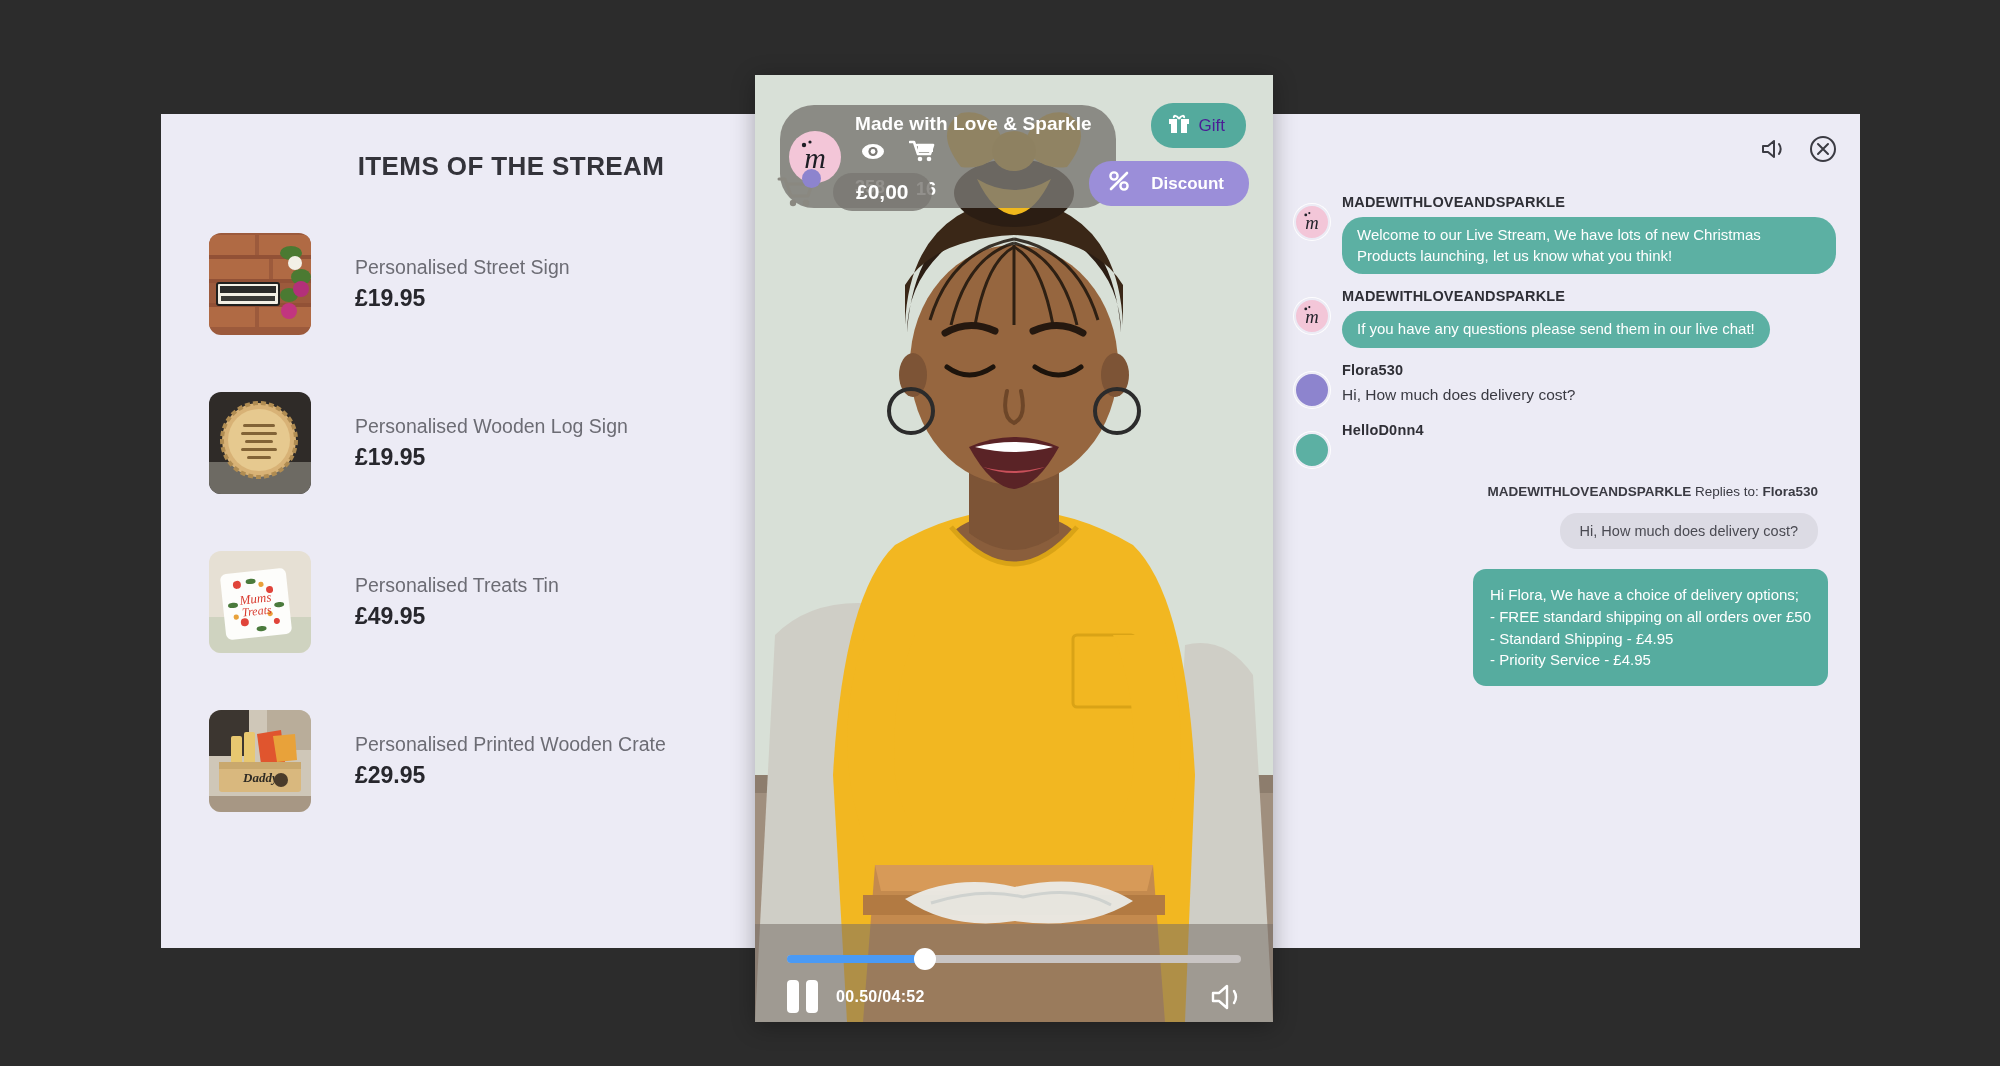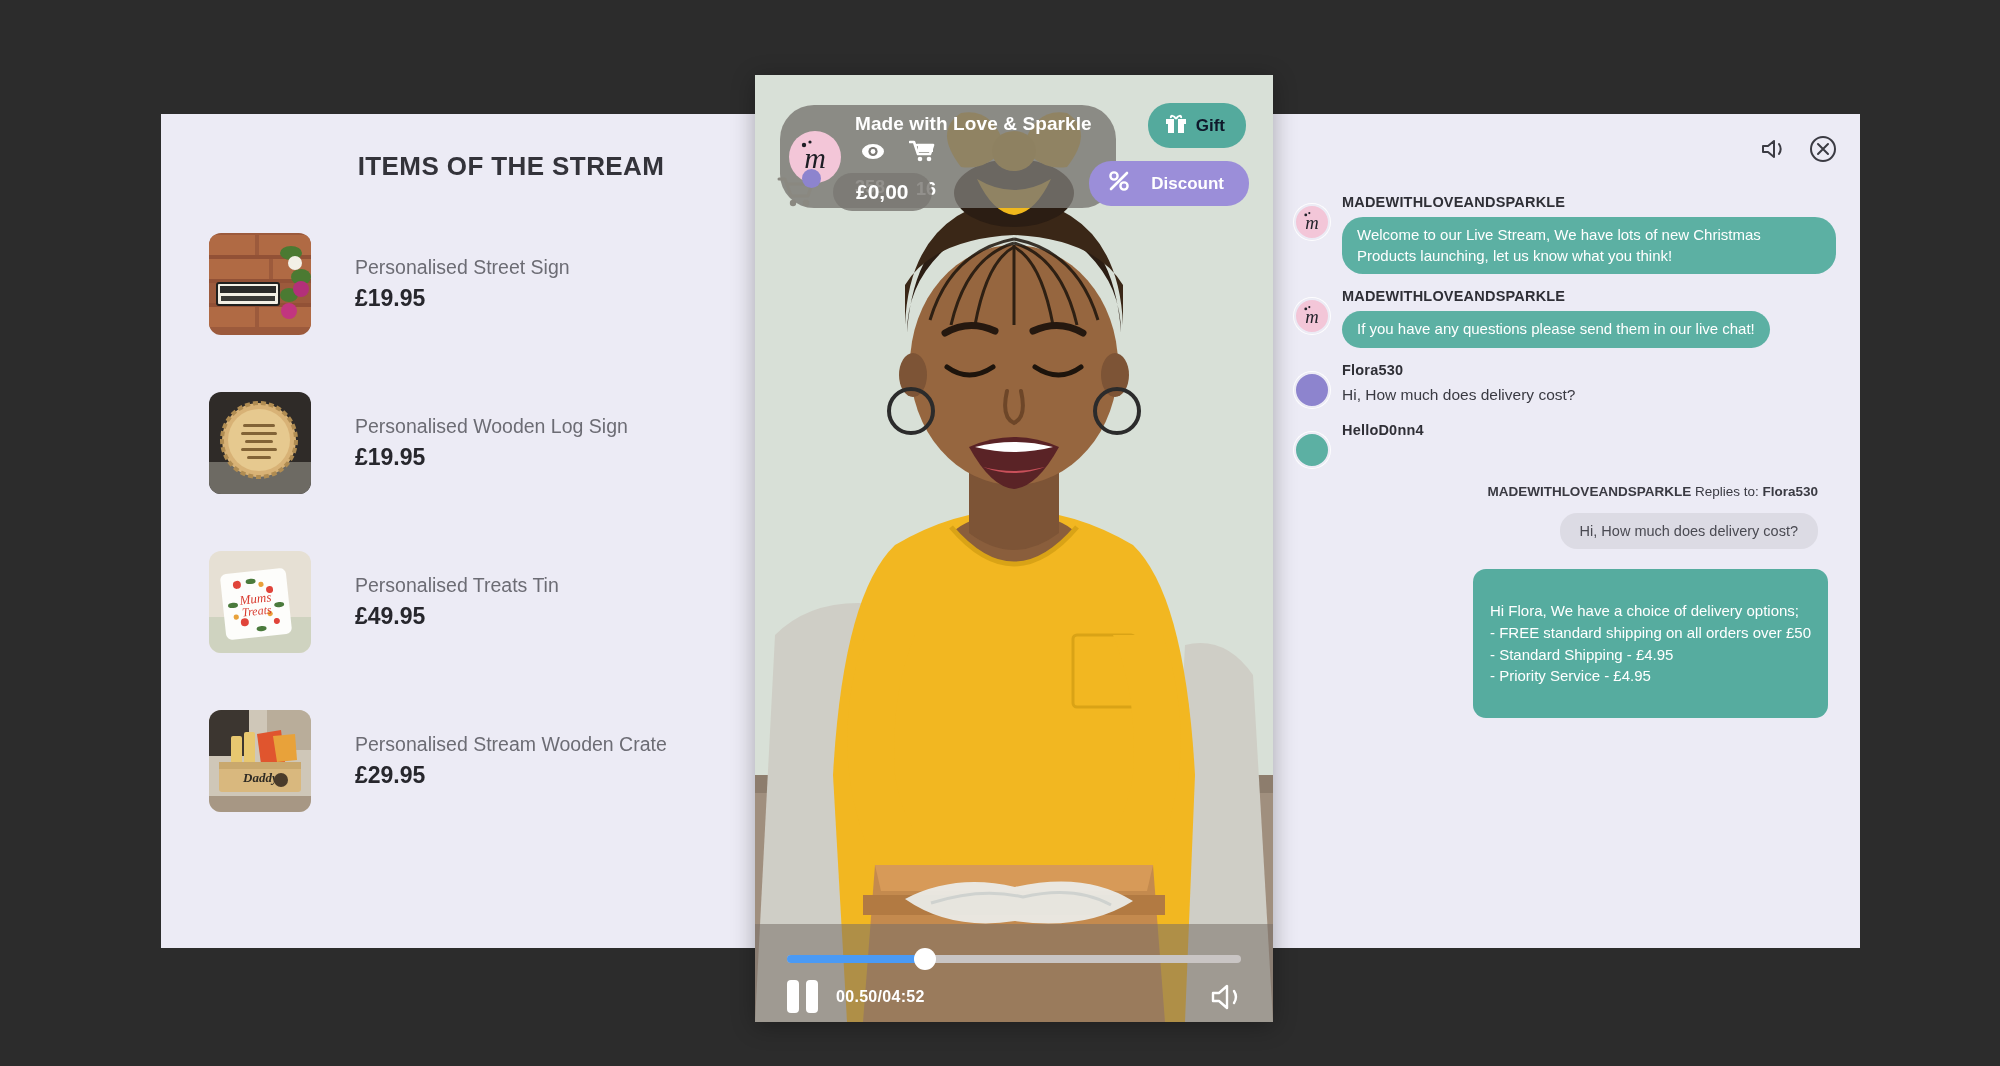--- a/index.html
+++ b/index.html
@@ -92,21 +92,21 @@
   .reply-head .mid { font-weight: normal; }
   .quote-row { display: flex; justify-content: flex-end; }
   .quote-bubble {
     background: #dcdbe4; color: #4a4a52;
     border-radius: 17px; padding: 10px 20px;
     font-size: 14.5px; margin-right: 10px;
   }
   .answer-row { display: flex; justify-content: flex-end; margin-top: 20px; }
   .answer-bubble {
     background: #56ac9f; color: #ffffff;
-    border-radius: 13px; padding: 31px 17px;
+    border-radius: 13px; padding: 15px 17px;
     font-size: 15px; line-height: 1.45; width: 355px;
   }
 
   
   .video-panel {
     position: absolute; left: 755px; top: 75px;
     width: 518px; height: 947px;
     background: #d8e0d7;
     overflow: hidden;
     z-index: 5;
@@ -148,23 +148,23 @@
   .price-pill {
     margin-left: 16px;
     background: rgba(122,120,115,.82);
     color: #ffffff; font-size: 21px; font-weight: bold;
     border-radius: 22px; padding: 7px 23px;
   }
 
   .gift-btn {
     position: absolute; right: 27px; top: 28px;
     display: flex; align-items: center; gap: 9px;
-    background: #54aa9d; color: #0f172a;
+    background: #54aa9d; color: #4c1d95;
     border-radius: 22px; padding: 9px 21px 9px 17px;
-    font-size: 17px; font-weight: bold;
+    font-size: 17px; font-weight: normal;
     z-index: 4; cursor: pointer; border: none; text-align: right;
   }
   .discount-btn {
     position: absolute; right: 24px; top: 86px;
     display: flex; align-items: center; gap: 21px;
     background: #9b8ed9; color: #fff;
     border-radius: 22px; padding: 9px 25px 9px 19px;
     font-size: 17px; font-weight: bold;
     z-index: 4; cursor: pointer; border: none;
   }
@@ -326,21 +326,21 @@
             <path d="M48 24 L72 20 L76 52 L52 54 Z" fill="#e0552e"></path>
             <path d="M64 26 L86 24 L88 50 L68 52 Z" fill="#e8a23a"></path>
             <rect x="10" y="52" width="82" height="30" rx="3" fill="#d9b87e"></rect>
             <rect x="10" y="52" width="82" height="7" fill="#c9a86d"></rect>
             <text x="34" y="72" font-family="Liberation Serif, serif" font-size="13" font-style="italic" font-weight="bold" fill="#2e2a24">Daddy</text>
             <circle cx="72" cy="70" r="7" fill="#4a3b2a"></circle>
             <rect x="0" y="86" width="102" height="16" fill="#a79784"></rect>
           </svg>
         </div>
         <div class="item-text">
-          <div class="item-name">Personalised Stream Wooden Crate</div>
+          <div class="item-name">Personalised Printed Wooden Crate</div>
           <div class="item-price">£29.95</div>
         </div>
         <span class="chev">
           <svg viewBox="0 0 22 22">
               <path d="M7 3l9 8-9 8" fill="none" stroke="#111" stroke-width="3.2" stroke-linecap="round" stroke-linejoin="round"></path>
             </svg>
         </span>
       </div>
 
     </div>

